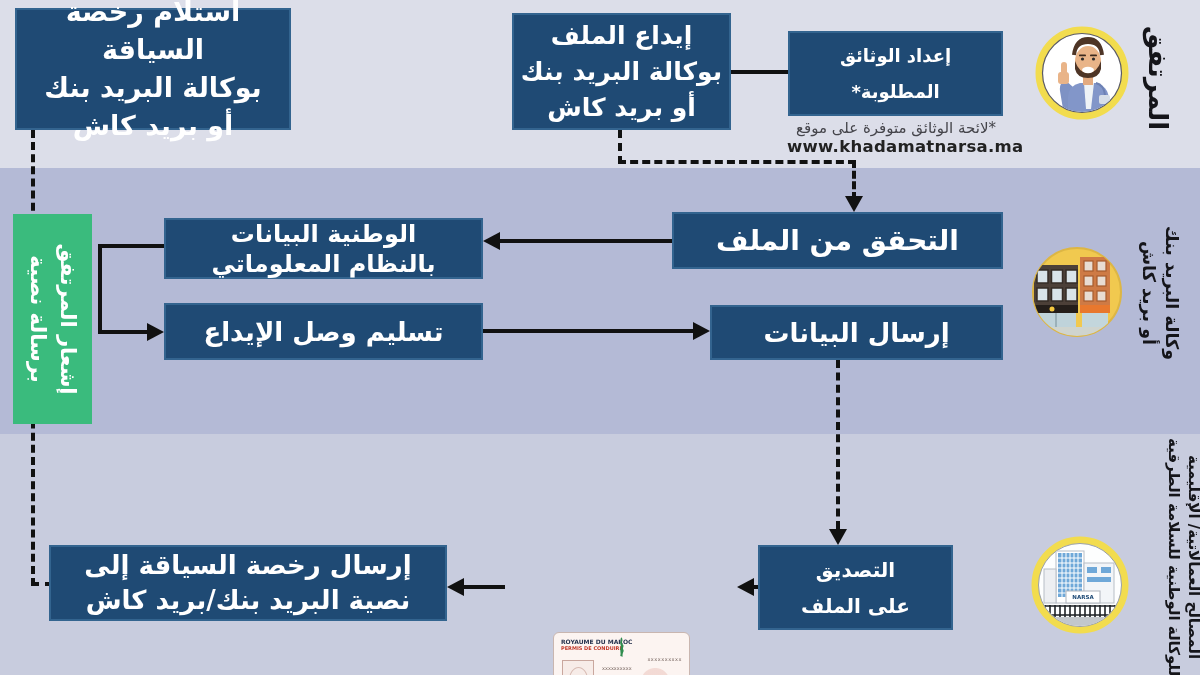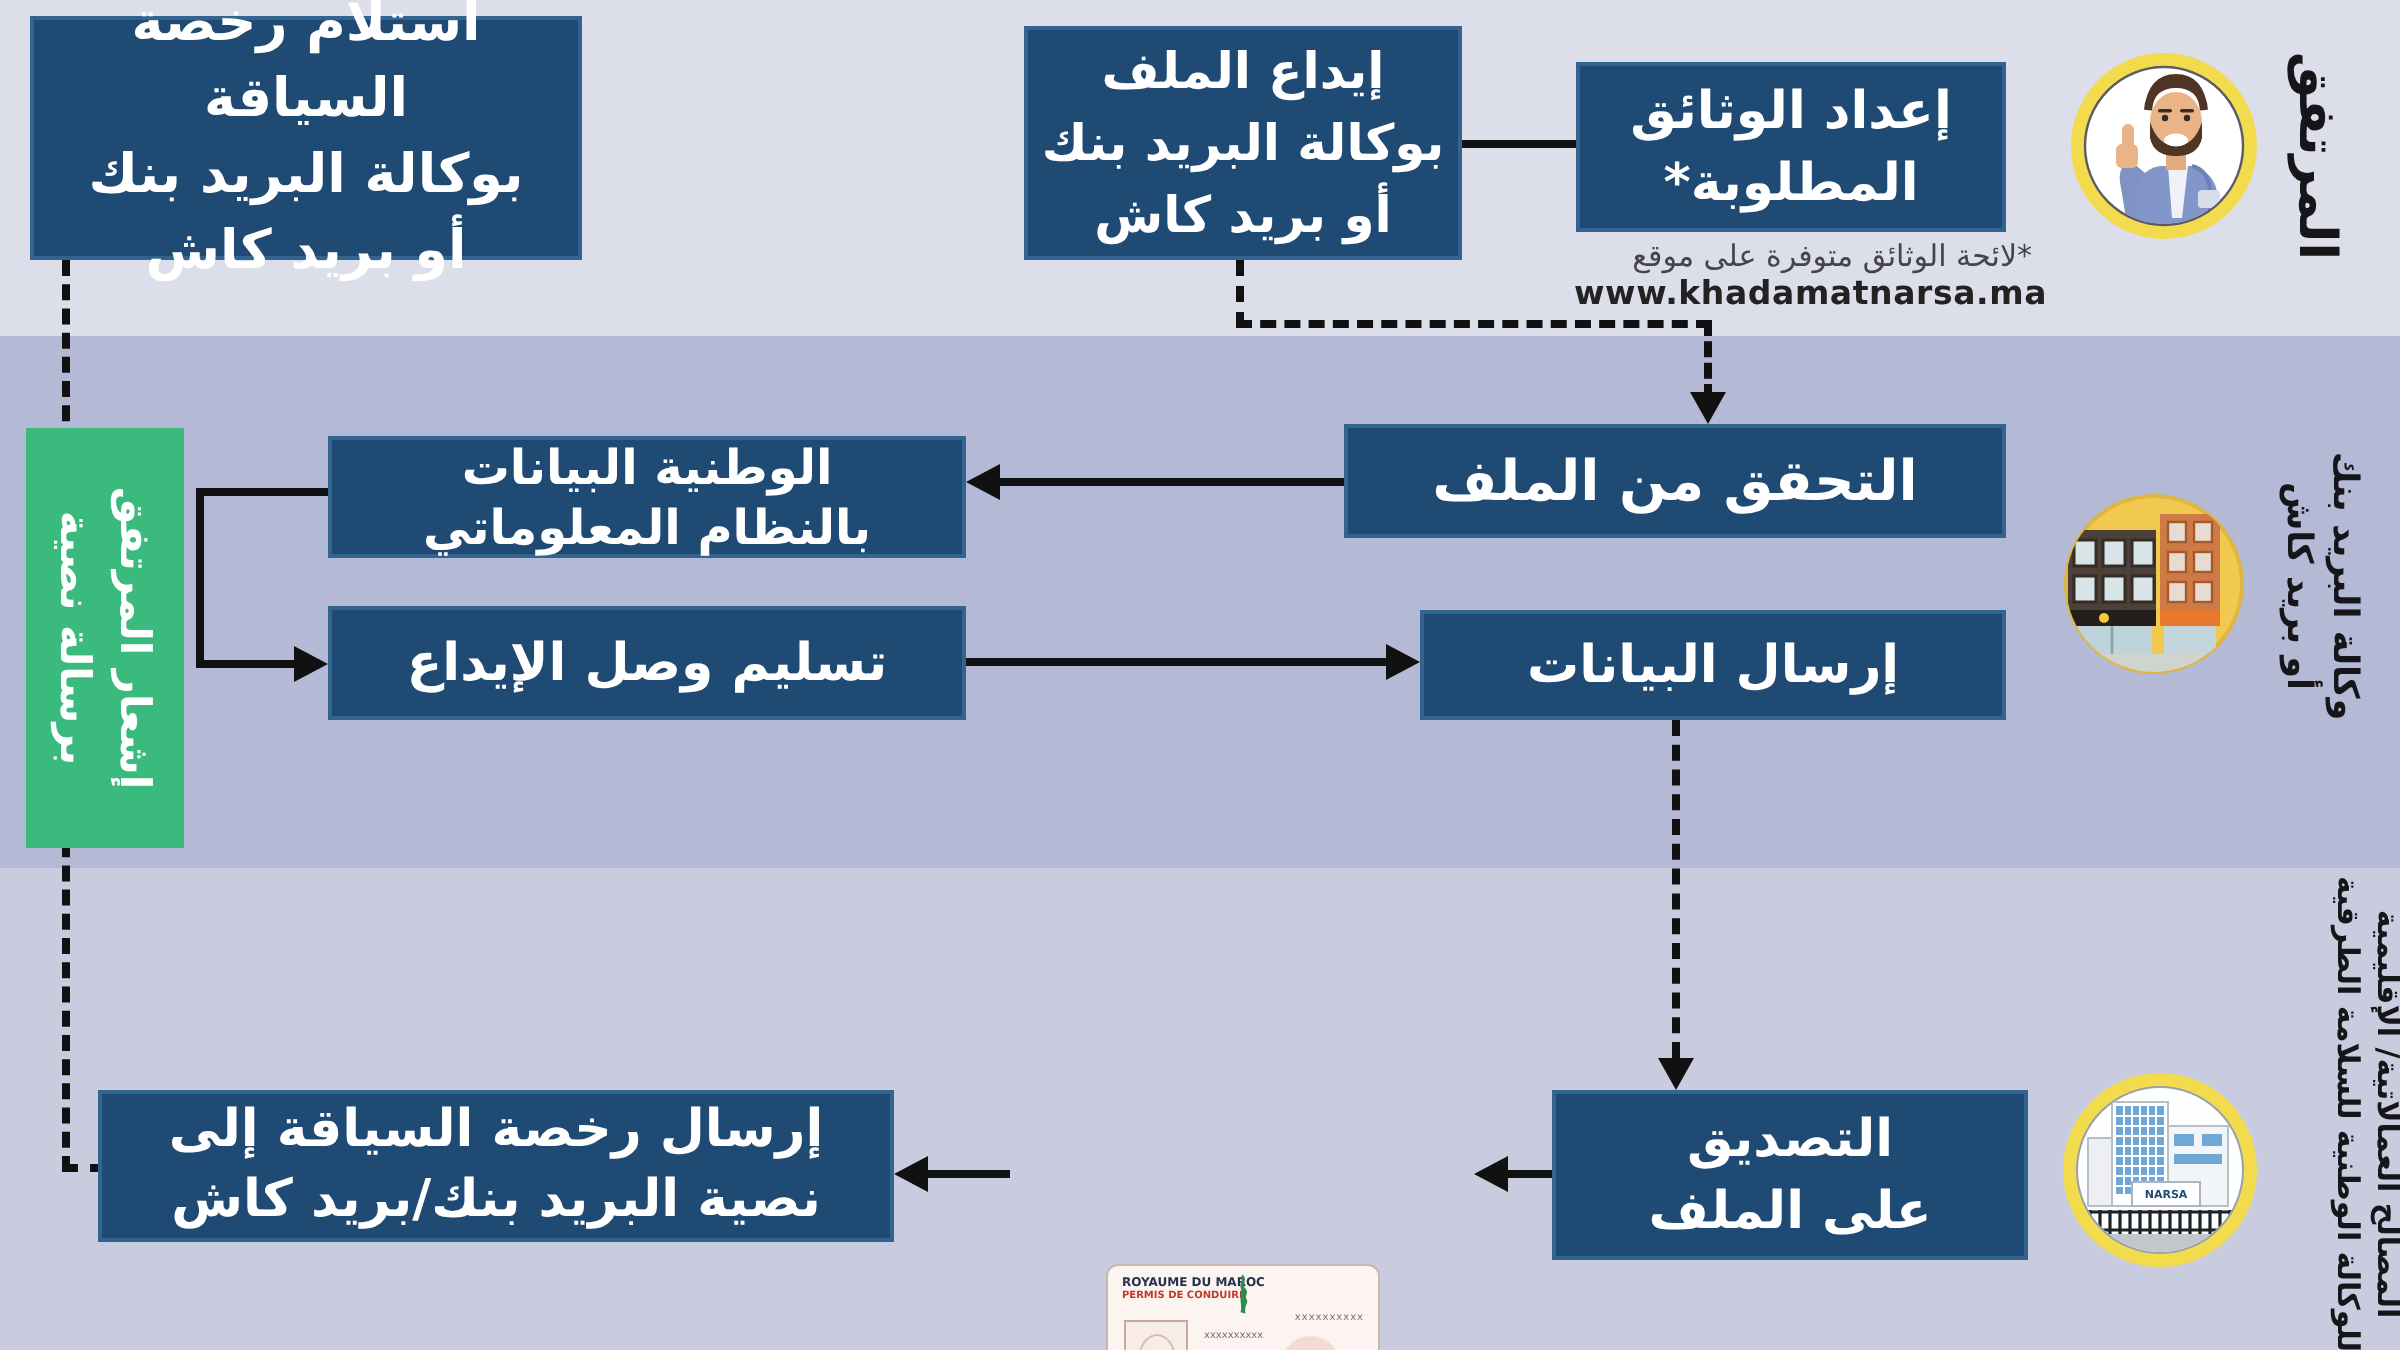--- a/index.html
+++ b/index.html
@@ -28,21 +28,21 @@
   .vline{position:absolute;width:4px;background:#111;z-index:2;}
   .dashv{position:absolute;width:0;border-left:4px dashed #111;z-index:1;}
   .dashh{position:absolute;height:0;border-top:4px dashed #111;z-index:1;}
   .dashL{position:absolute;left:31px;top:130px;width:18px;height:452px;
          border-left:4px dashed #111;border-bottom:4px dashed #111;z-index:1;}
   .tri{position:absolute;width:0;height:0;z-index:2;}
   .tri-left{border-top:9px solid transparent;border-bottom:9px solid transparent;border-right:17px solid #111;}
   .tri-right{border-top:9px solid transparent;border-bottom:9px solid transparent;border-left:17px solid #111;}
   .tri-down{border-left:9px solid transparent;border-right:9px solid transparent;border-top:16px solid #111;}
 
-  .footnote{position:absolute;left:776px;top:119px;width:240px;text-align:right;
+  .footnote{position:absolute;left:776px;top:119px;width:240px;text-align:center;
             direction:rtl;z-index:3;}
   .footnote .f1{font-size:15px;color:#44444a;}
   .footnote .f2{font-size:16.5px;font-weight:bold;color:#222;direction:ltr;letter-spacing:.3px;margin-left:11px;}
 
   .icon{position:absolute;z-index:3;}
 
   .card{position:absolute;left:553px;top:632px;width:135px;height:90px;
         background:#FCF4F1;border:1px solid #C9B6B0;border-radius:6px;z-index:4;
         background-image:
           radial-gradient(circle at 75% 55%, rgba(226,170,160,.35) 0 14px, transparent 15px),
@@ -104,21 +104,21 @@
     <div>بوكالة البريد بنك</div>
     <div>أو بريد كاش</div>
   </div>
 
   <div class="box" style="left:512px;top:13px;width:219px;height:117px;font-size:25px;line-height:36px">
     <div>إيداع الملف</div>
     <div>بوكالة البريد بنك</div>
     <div>أو بريد كاش</div>
   </div>
 
-  <div class="box" style="left:788px;top:31px;width:215px;height:85px;font-size:26px;line-height:36px">
+  <div class="box" style="left:788px;top:31px;width:215px;height:85px;font-size:18px;line-height:36px">
     <div>إعداد الوثائق</div>
     <div>المطلوبة*</div>
   </div>
 
   <div class="footnote">
     <div class="f1">*لائحة الوثائق متوفرة على موقع</div>
     <div class="f2">www.khadamatnarsa.ma</div>
   </div>
 
   <div class="box" style="left:164px;top:218px;width:319px;height:61px;font-size:24px;line-height:30px">
@@ -138,21 +138,21 @@
     <div>إرسال البيانات</div>
   </div>
 
   <div class="green-note">
     <div class="vtext">
       <div>إشعار المرتفق</div>
       <div>برسالة نصية</div>
     </div>
   </div>
 
-  <div class="box" style="left:776px;top:545px;width:238px;height:85px;font-size:26px;line-height:36px">
+  <div class="box" style="left:758px;top:545px;width:195px;height:85px;font-size:20px;line-height:36px">
     <div>التصديق</div>
     <div>على الملف</div>
   </div>
 
 
   <div class="box" style="left:49px;top:545px;width:398px;height:76px;font-size:26px;line-height:35px">
     <div>إرسال رخصة السياقة إلى</div>
     <div>نصية البريد بنك/بريد كاش</div>
   </div>
 

